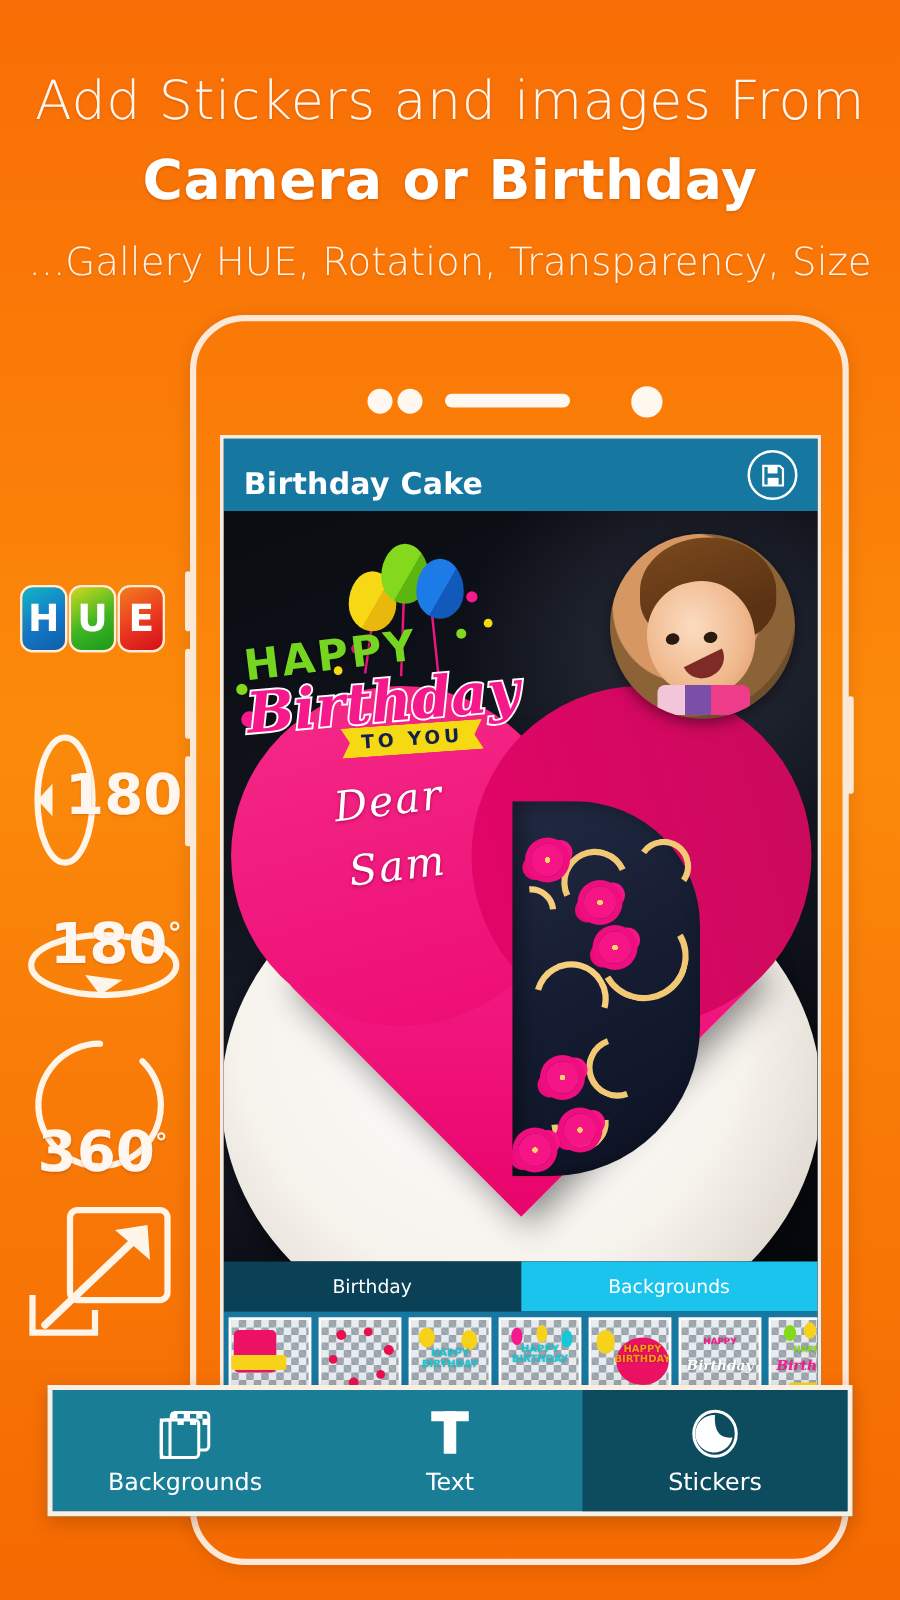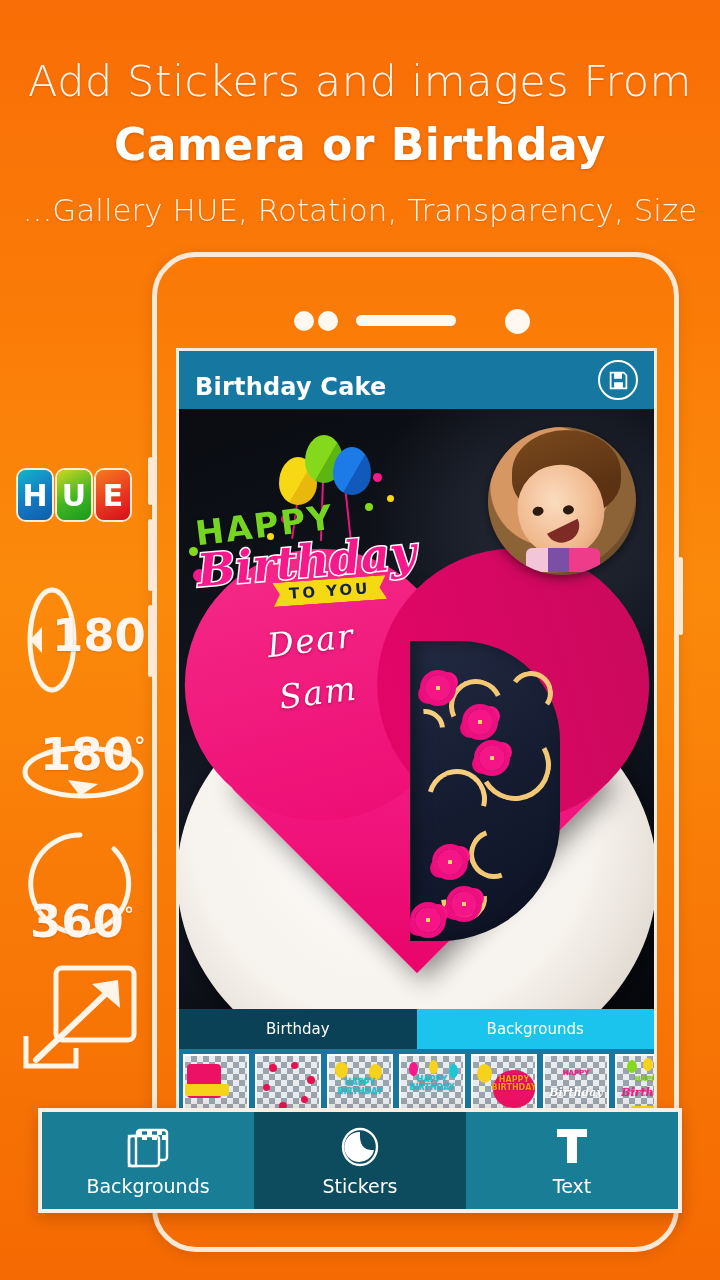--- a/index.html
+++ b/index.html
@@ -457,32 +457,32 @@
           <rect x="27" y="9" width="5" height="5"></rect>
             <rect x="37" y="9" width="5" height="5"></rect>
         </g>
         <rect x="4" y="10" width="7" height="30" fill="none" stroke="#fff" stroke-width="2.4"></rect>
       </svg>
     </div>
     <div class="tool-label">Backgrounds</div>
   </div>
 
 
+  <div class="tool">
+    <div class="tool-ico">
+      <svg width="40" height="42" viewBox="0 0 40 42">
+        <rect x="5" y="3" width="30" height="8" fill="#fff"></rect>
+        <rect x="15" y="3" width="10" height="34" fill="#fff"></rect>
+      </svg>
+    </div>
+    <div class="tool-label">Text</div>
+  </div>
+
   <div class="tool active">
     <div class="tool-ico">
       <svg width="42" height="42" viewBox="0 0 42 42">
         <ellipse cx="21" cy="21" rx="17" ry="18" fill="none" stroke="#fff" stroke-width="2.4"></ellipse>
         <path d="M21 6 a15 15 0 1 0 14 18 c-9 1 -15 -4 -14 -18 Z" fill="#fff"></path>
       </svg>
     </div>
     <div class="tool-label">Stickers</div>
   </div>
-
-  <div class="tool">
-    <div class="tool-ico">
-      <svg width="40" height="42" viewBox="0 0 40 42">
-        <rect x="5" y="3" width="30" height="8" fill="#fff"></rect>
-        <rect x="15" y="3" width="10" height="34" fill="#fff"></rect>
-      </svg>
-    </div>
-    <div class="tool-label">Text</div>
-  </div>
 </div>
 
 </body></html>

